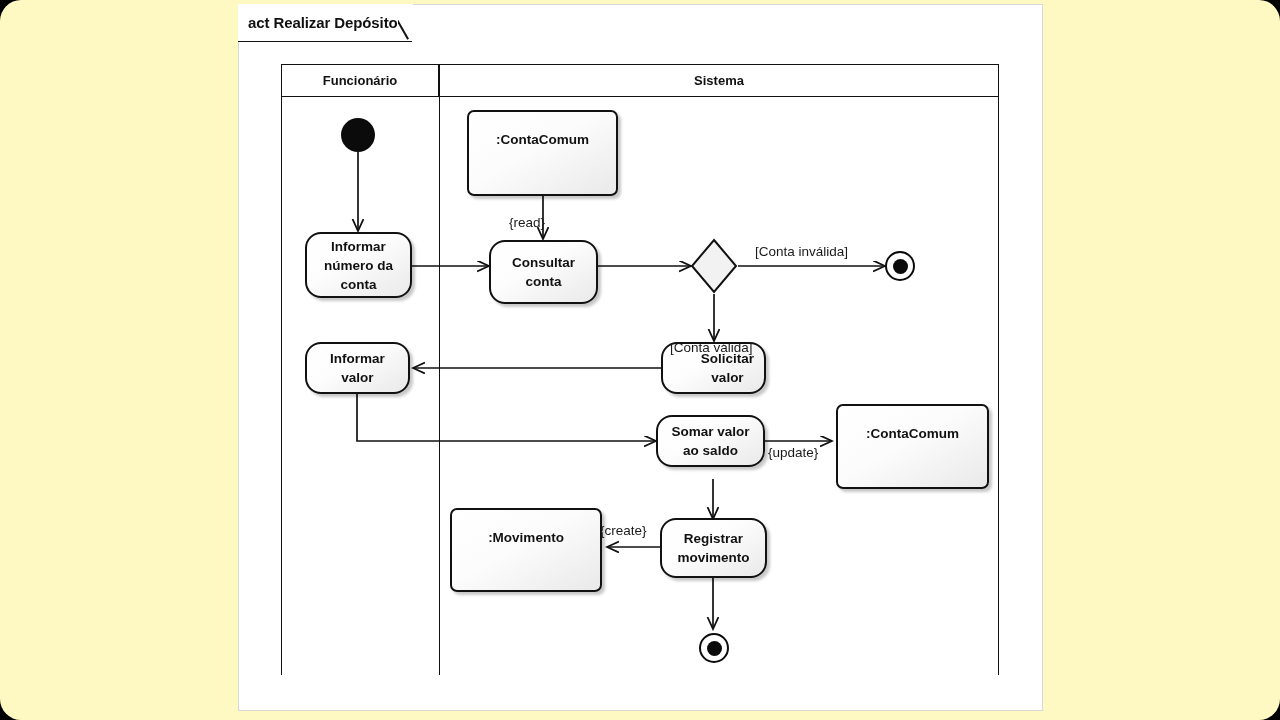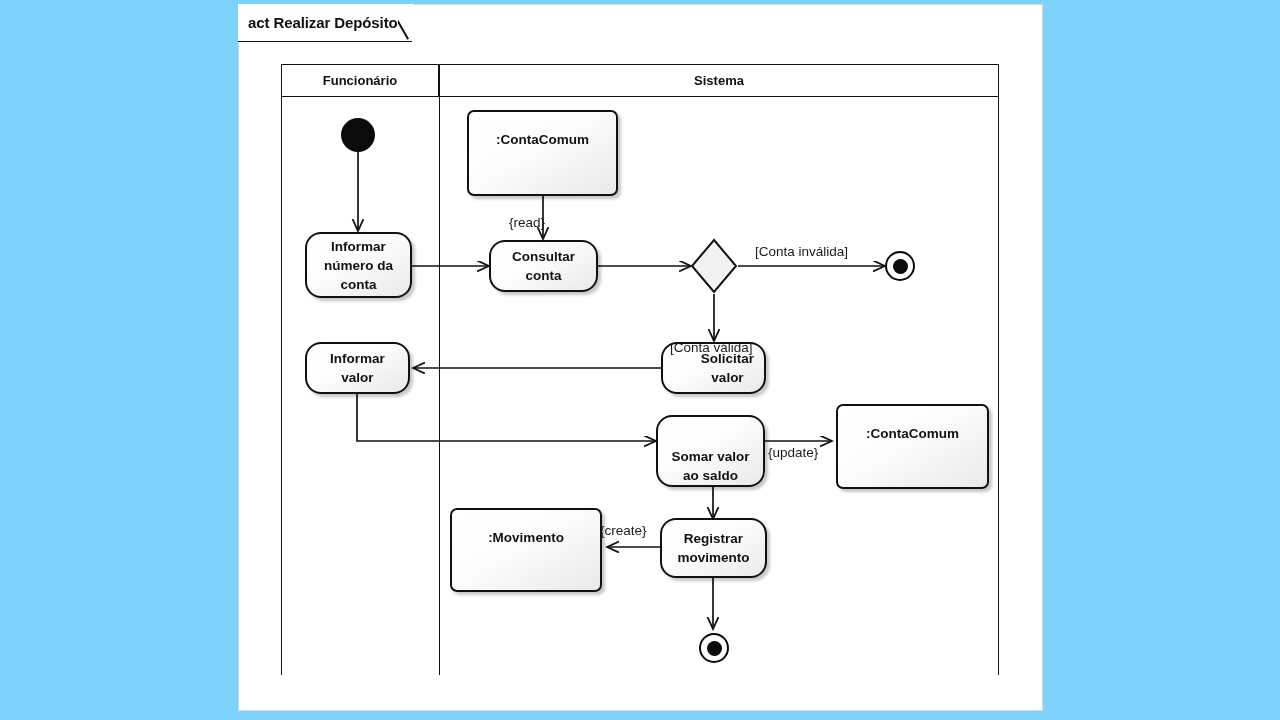--- a/index.html
+++ b/index.html
@@ -9,21 +9,22 @@
     width: 1280px;
     height: 720px;
     overflow: hidden;
     font-family: "Liberation Sans", sans-serif;
   }
 
   #stage {
     position: relative;
     width: 1280px;
     height: 720px;
-    background: #7dd3fc;
+    background: #fef9c3;
+    border-radius: 21px;
   }
 
   
   #canvas {
     position: absolute;
     left: 238px;
     top: 4px;
     width: 805px;
     height: 707px;
     background: #ffffff;
@@ -287,21 +288,21 @@
   <div class="act-node" style="left:305px; top:232px; width:107px; height:66px;">
     <span class="act-label">Informar
 número da
 conta</span>
   </div>
 
   <div class="obj-node" style="left:467px; top:110px; width:151px; height:86px;">
     <span class="obj-label">:ContaComum</span>
   </div>
 
-  <div class="act-node" style="left:489px; top:240px; width:109px; height:52px;">
+  <div class="act-node" style="left:489px; top:240px; width:109px; height:64px;">
     <span class="act-label">Consultar
 conta</span>
   </div>
 
   <div class="decision-node" style="left:690px; top:238px;">
     <svg class="dia" viewBox="0 0 48 56" xmlns="http://www.w3.org/2000/svg">
       <polygon points="24,2 46,28 24,54 2,28" fill="#f2f2f2" stroke="#111" stroke-width="2"></polygon>
     </svg>
   </div>
 
@@ -310,21 +311,21 @@
   <div class="act-node" style="left:661px; top:342px; width:105px; height:52px;padding-left:28px;">
     <span class="act-label">Solicitar
 valor</span>
   </div>
 
   <div class="act-node" style="left:305px; top:342px; width:105px; height:52px;">
     <span class="act-label">Informar
 valor</span>
   </div>
 
-  <div class="act-node" style="left:656px; top:415px; width:109px; height:72px;align-items:flex-end;">
+  <div class="act-node" style="left:656px; top:415px; width:109px; height:52px;">
     <span class="act-label">Somar valor
 ao saldo</span>
   </div>
 
   <div class="obj-node" style="left:836px; top:404px; width:153px; height:85px;">
     <span class="obj-label">:ContaComum</span>
   </div>
 
   <div class="act-node" style="left:660px; top:518px; width:107px; height:60px;">
     <span class="act-label">Registrar

